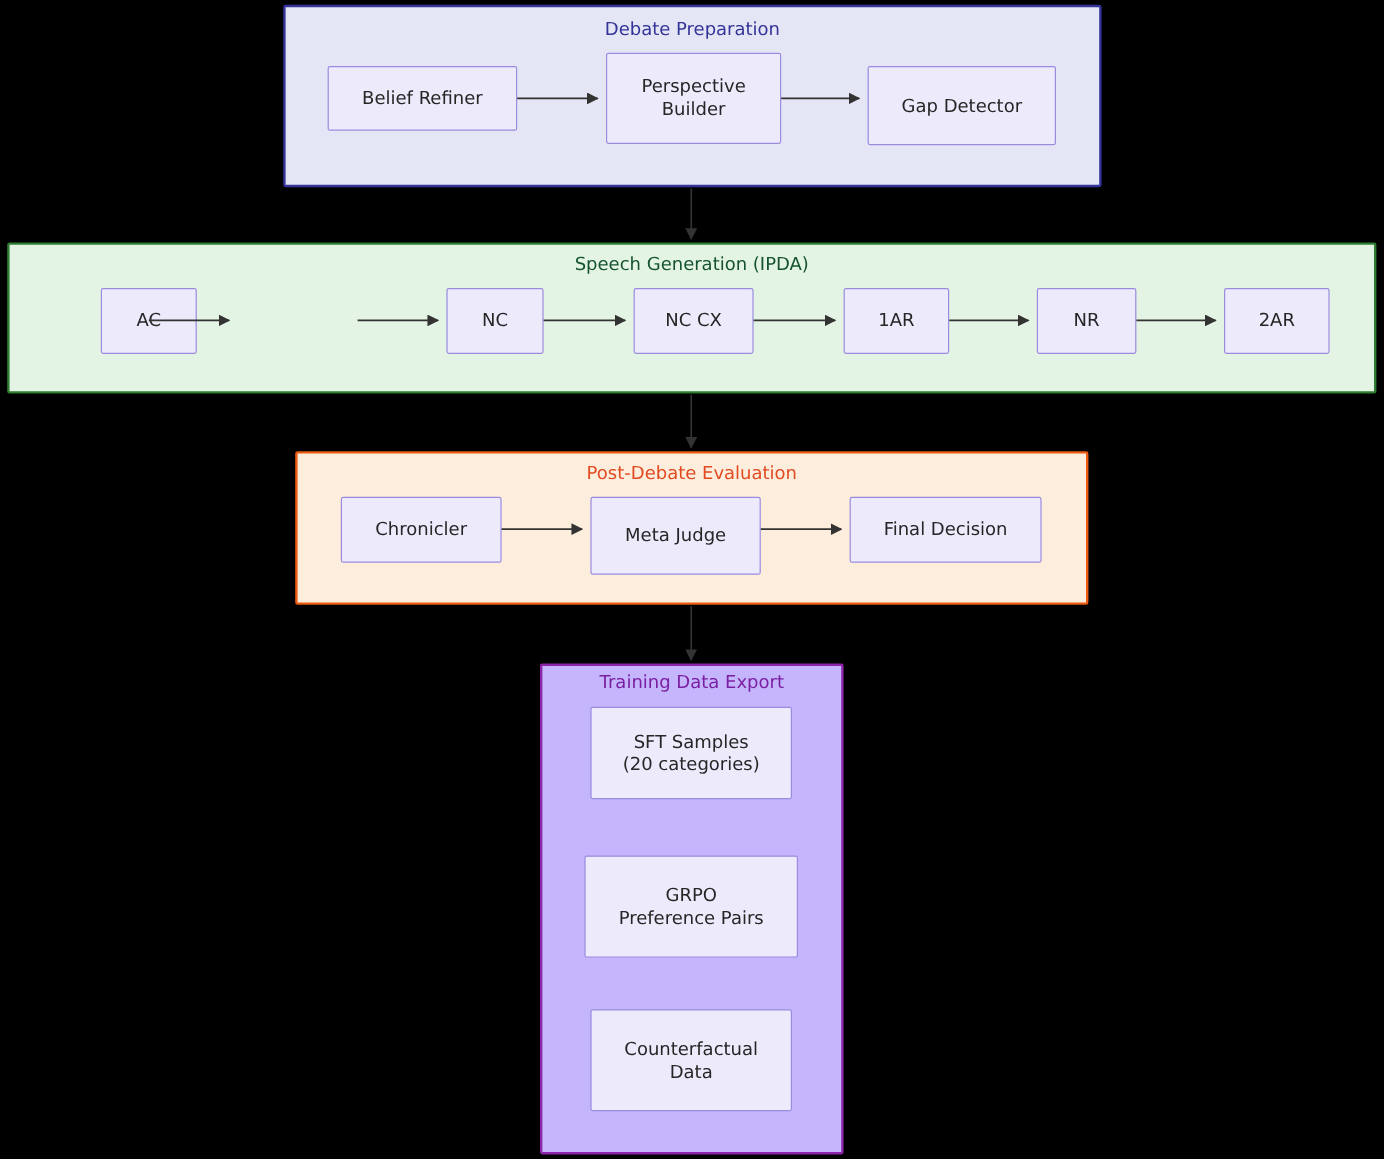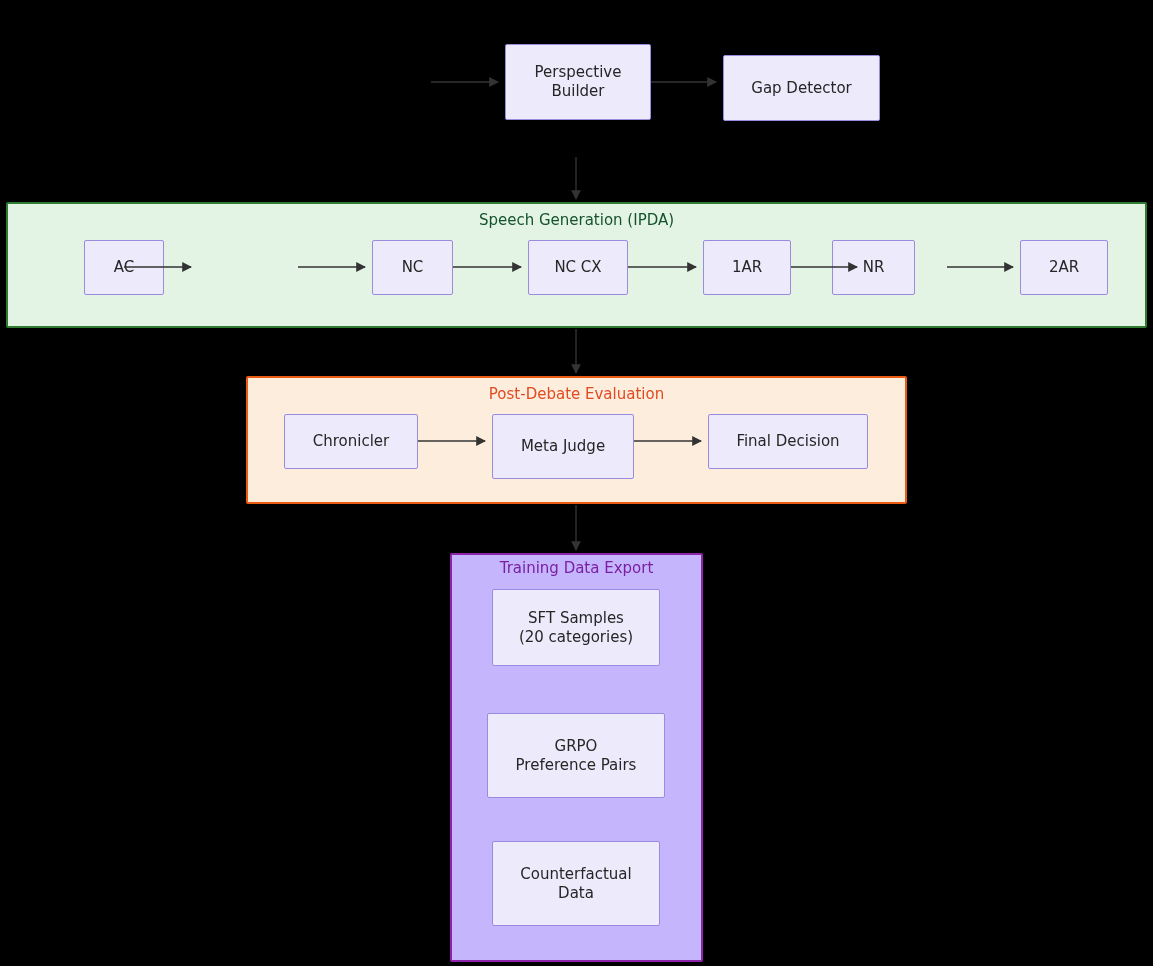--- a/index.html
+++ b/index.html
@@ -72,20 +72,26 @@
   .sg-eval   { background: #FDEDDC; border-color: #EB5B11; }
   .t-eval    { color: #E24A22; }
   .sg-export { background: #c4b5fd; border-color: #8E24AA; }
   .t-export  { color: #7B1FA2; }
 </style>
 </head>
 <body>
 
 <div id="canvas">
 
+  <div class="subgraph sg-prep" style="left:236px; top:4px; width:682px; height:152px;">
+    <div class="subgraph-title t-prep" style="top:9px;">Debate Preparation</div>
+  </div>
+  <div class="node" style="left:273px; top:55px; width:158px; height:54px;">
+    <span class="node-label">Belief Refiner</span>
+  </div>
   <div class="node" style="left:505px; top:44px; width:146px; height:76px;">
     <span class="node-label">Perspective
 Builder</span>
   </div>
   <div class="node" style="left:723px; top:55px; width:157px; height:66px;">
     <span class="node-label">Gap Detector</span>
   </div>
 
   <div class="subgraph sg-speech" style="left:6px; top:202px; width:1141px; height:126px;">
     <div class="subgraph-title t-speech" style="top:7px;">Speech Generation (IPDA)</div>
@@ -95,21 +101,21 @@
   </div>
   <div class="node" style="left:372px; top:240px; width:81px; height:55px;">
     <span class="node-label">NC</span>
   </div>
   <div class="node" style="left:528px; top:240px; width:100px; height:55px;">
     <span class="node-label">NC CX</span>
   </div>
   <div class="node" style="left:703px; top:240px; width:88px; height:55px;">
     <span class="node-label">1AR</span>
   </div>
-  <div class="node" style="left:832px; top:240px; width:83px; height:55px;">
+  <div class="node" style="left:864px; top:240px; width:83px; height:55px;">
     <span class="node-label">NR</span>
   </div>
   <div class="node" style="left:1020px; top:240px; width:88px; height:55px;">
     <span class="node-label">2AR</span>
   </div>
 
   <div class="subgraph sg-eval" style="left:246px; top:376px; width:661px; height:128px;">
     <div class="subgraph-title t-eval" style="top:7px;">Post-Debate Evaluation</div>
   </div>
   <div class="node" style="left:284px; top:414px; width:134px; height:55px;">

